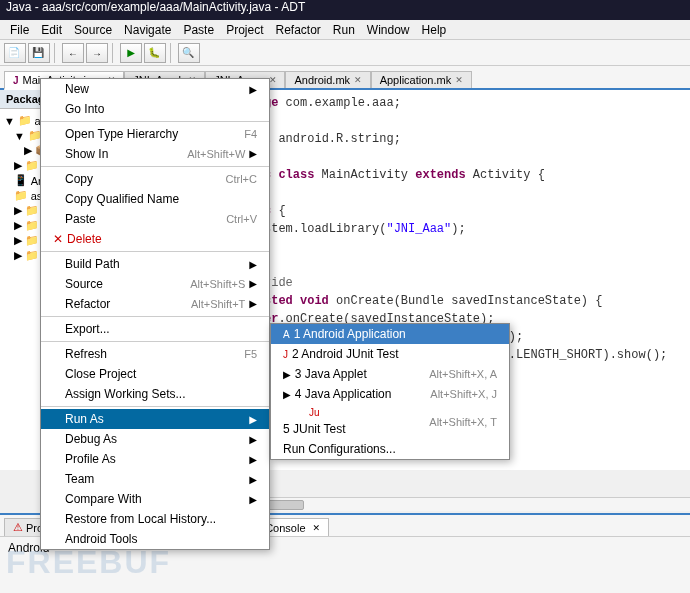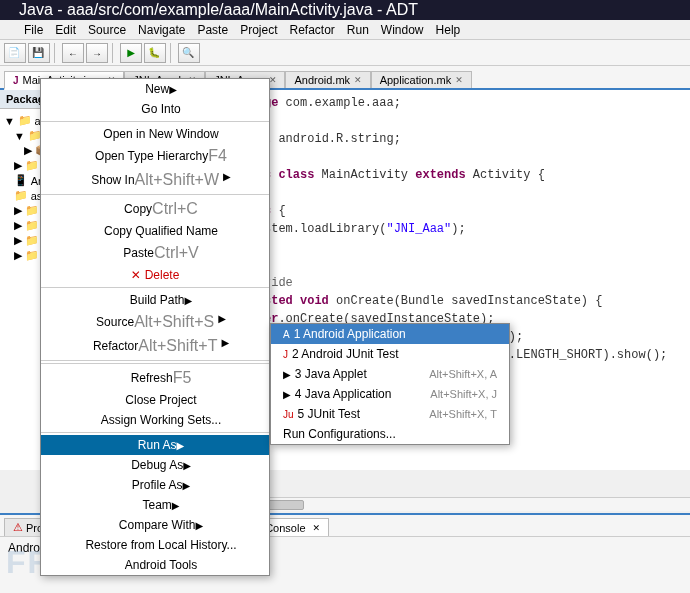--- a/index.html
+++ b/index.html
@@ -12,32 +12,31 @@
       overflow: hidden;
       position: relative;
     }
 
     
     .title-bar {
       background: #1a1a2e;
       color: #fff;
       height: 20px;
       display: flex;
-      align-items: center;
-      padding: 0 19px;
-      font-size: 16px;
+      padding: 0 6px;
+      font-size: 12px;
     }
 
     
     .menu-bar {
       background: #f0f0f0;
       height: 20px;
       display: flex;
       align-items: center;
-      padding: 0 18px;
+      padding: 0 4px;
       border-bottom: 1px solid #ccc;
       font-size: 12px;
     }
     .menu-bar span {
       padding: 0 6px;
       cursor: pointer;
     }
 
     
     .toolbar {
@@ -144,27 +143,27 @@
       background: #fff;
       border: 1px solid #888;
       box-shadow: 2px 2px 8px rgba(0,0,0,0.3);
       z-index: 100;
       font-size: 12px;
     }
     .ctx-item {
       padding: 3px 12px 3px 24px;
       cursor: pointer;
       display: flex;
-      justify-content: center;
+      justify-content: space-between;
       align-items: center;
       white-space: nowrap;
     }
     .ctx-item.active { background: #0369a1; color: #fff; }
     .ctx-sep { height: 1px; background: #ccc; margin: 2px 0; }
-    .ctx-shortcut { color: #888; font-size: 16px; }
+    .ctx-shortcut { color: #888; font-size: 11px; }
     .ctx-arrow { font-size: 10px; }
 
     
     .submenu {
       position: absolute;
       left: 270px;
       top: 323px;
       width: 240px;
       background: #fff;
       border: 1px solid #888;
@@ -408,23 +407,20 @@
 <div class="context-menu">
   <div class="ctx-item">
       <span>New</span>
       <span class="ctx-arrow">▶</span>
     </div>
   <div class="ctx-item">
       <span>Go Into</span>
     </div>
   <div class="ctx-sep"></div>
   <div class="ctx-item">
-      <span>Open in New Window</span>
-    </div>
-  <div class="ctx-item">
     <span>Open Type Hierarchy</span>
       <span class="ctx-shortcut">F4</span>
   </div>
   <div class="ctx-item">
     <span>Show In</span>
       <span style="display:flex;gap:4px;">
         <span class="ctx-shortcut">Alt+Shift+W</span>
         <span class="ctx-arrow">▶</span>
       </span>
   </div>
@@ -457,20 +453,23 @@
       </span>
   </div>
   <div class="ctx-item">
     <span>Refactor</span>
       <span style="display:flex;gap:4px;">
         <span class="ctx-shortcut">Alt+Shift+T</span>
         <span class="ctx-arrow">▶</span>
       </span>
   </div>
   <div class="ctx-sep"></div>
+  <div class="ctx-item">
+      <span>Export...</span>
+    </div>
   <div class="ctx-sep"></div>
   <div class="ctx-item">
     <span>Refresh</span>
       <span class="ctx-shortcut">F5</span>
   </div>
   <div class="ctx-item">
       <span>Close Project</span>
     </div>
   <div class="ctx-item">
       <span>Assign Working Sets...</span>
@@ -526,21 +525,21 @@
     <span class="sub-shortcut">Alt+Shift+X, A</span>
   </div>
   <div class="submenu-item">
     <span style="display:flex;align-items:center;gap:4px;">
       <span style="font-size:10px;">▶</span>
       <span>4 Java Application</span>
     </span>
     <span class="sub-shortcut">Alt+Shift+X, J</span>
   </div>
   <div class="submenu-item">
-    <span style="display:flex;align-items:center;gap:4px;">
+    <span style="display:flex;align-items:center;gap:4px;flex-direction:column;">
       <span style="color:#c00; font-size:10px;">Ju</span>
       <span>5 JUnit Test</span>
     </span>
     <span class="sub-shortcut">Alt+Shift+X, T</span>
   </div>
   <div class="submenu-item">
     <span>Run Configurations...</span>
   </div>
 </div>
 

